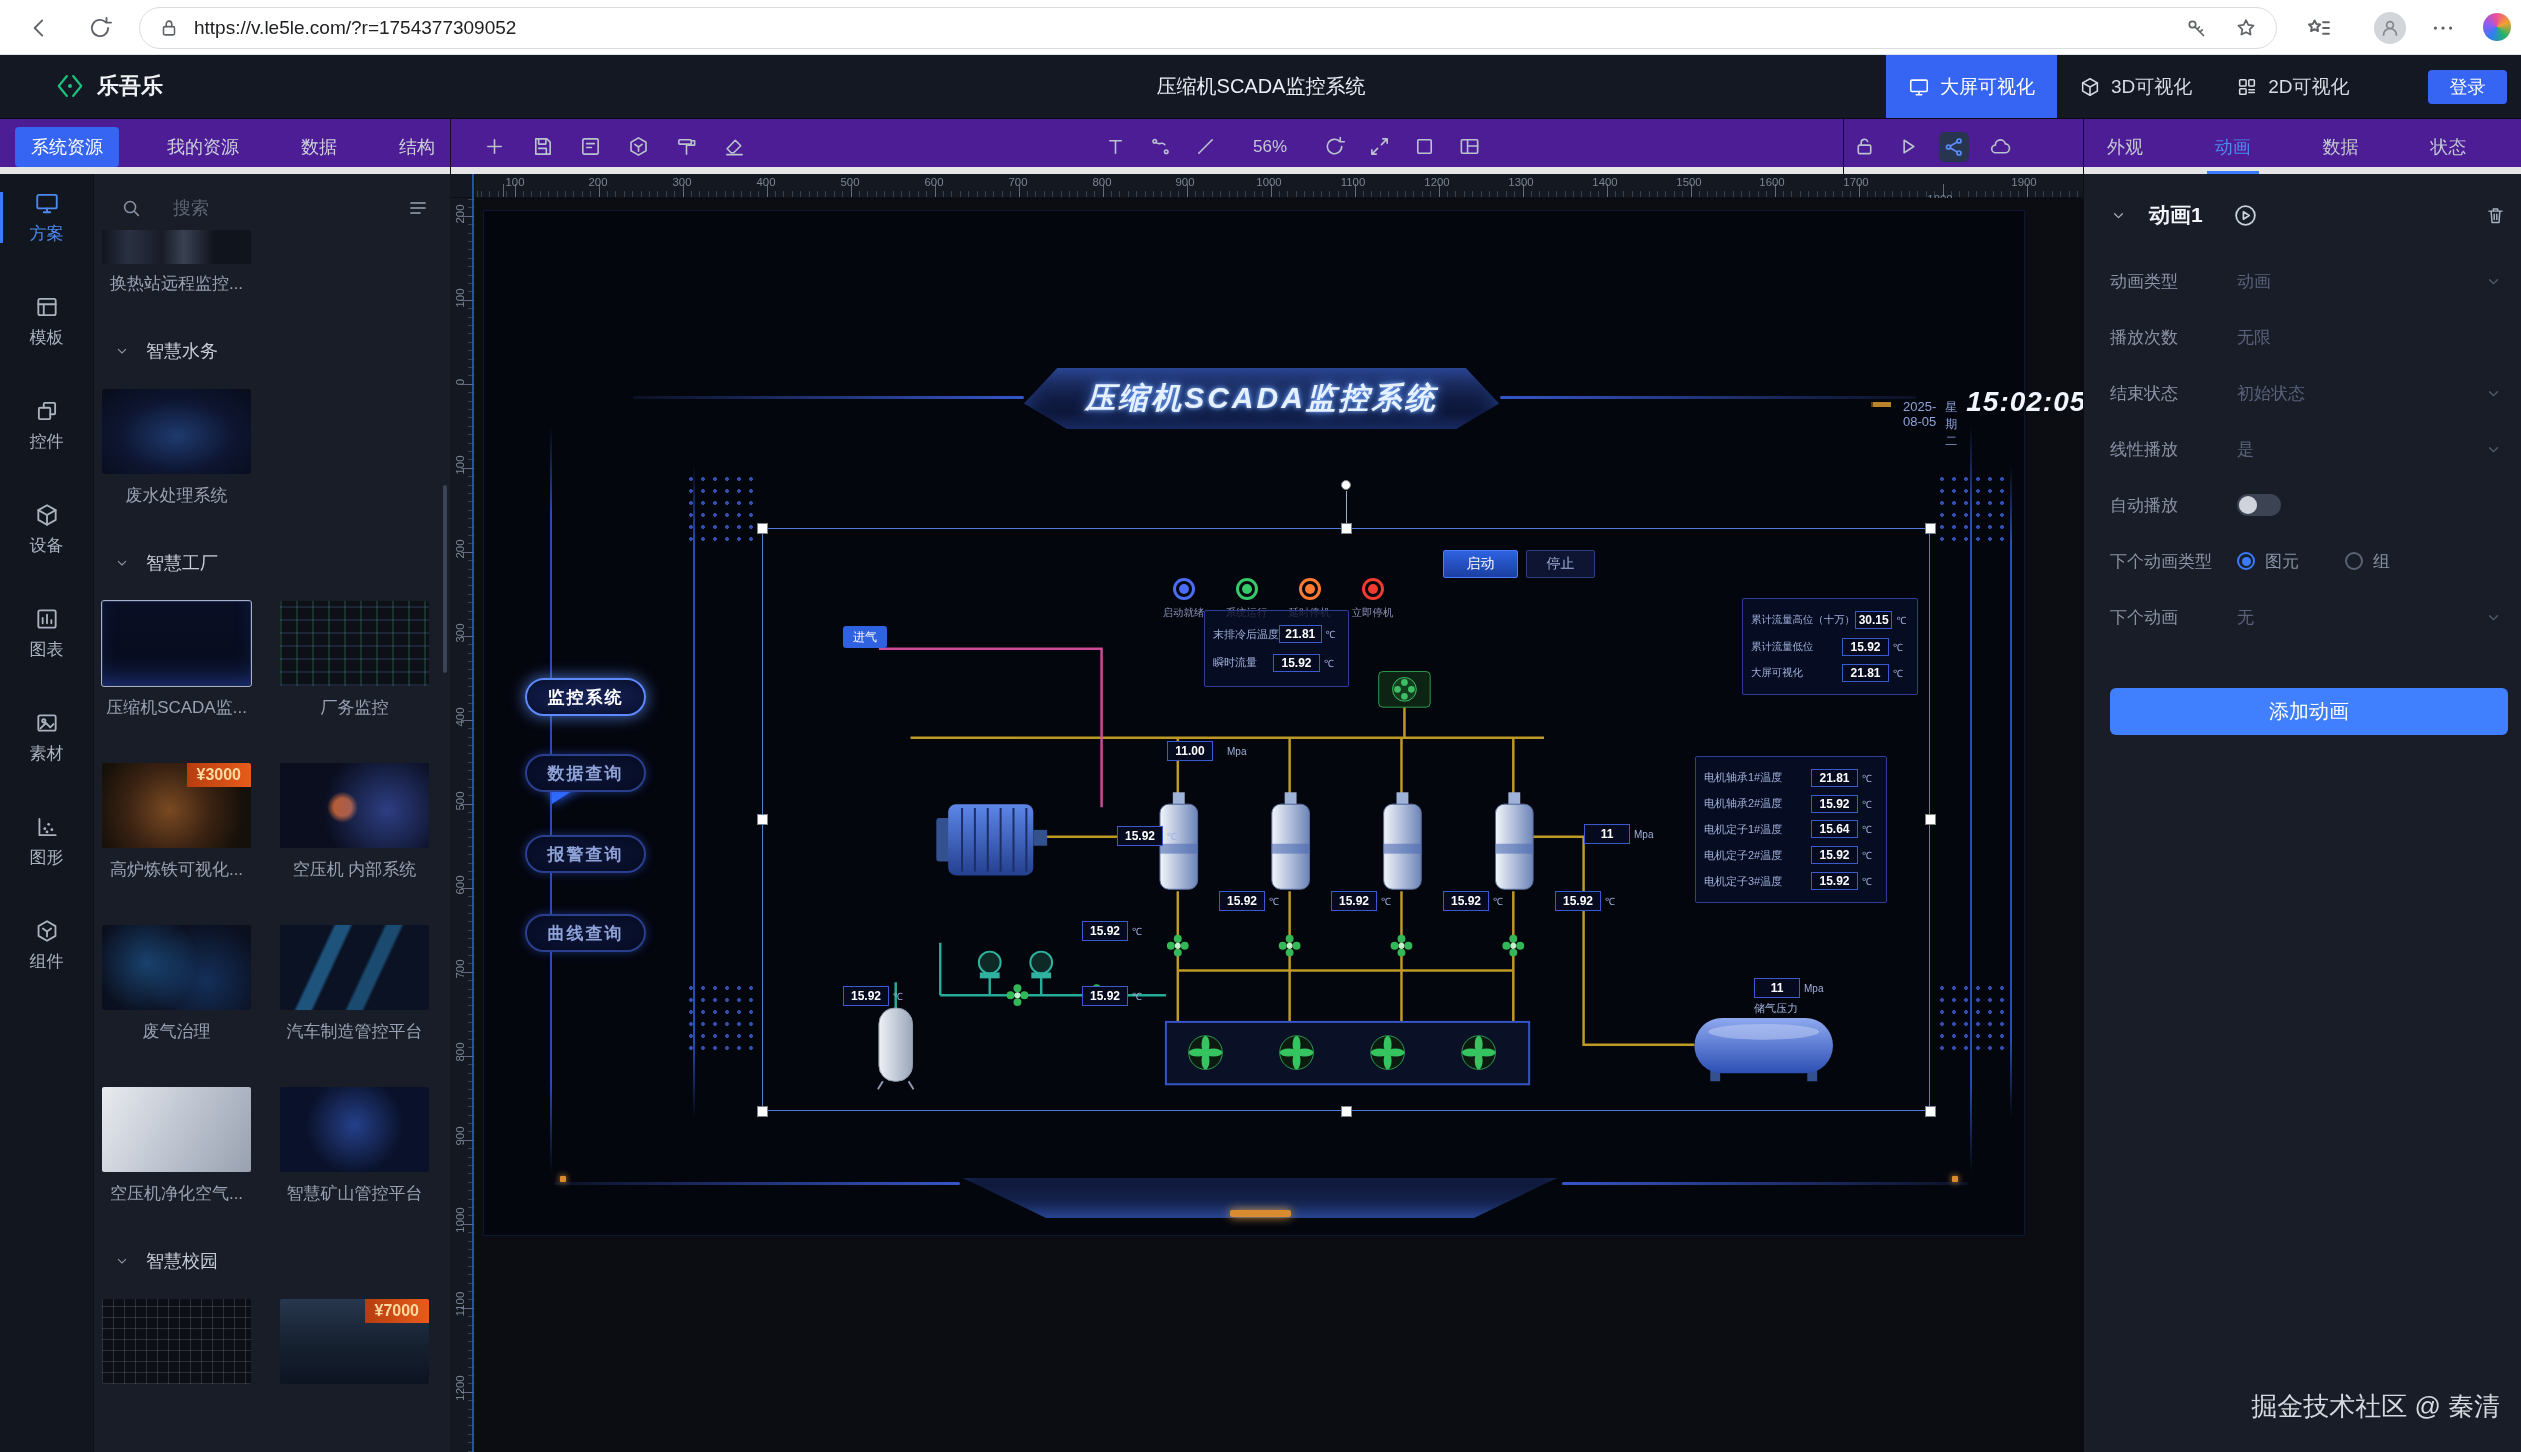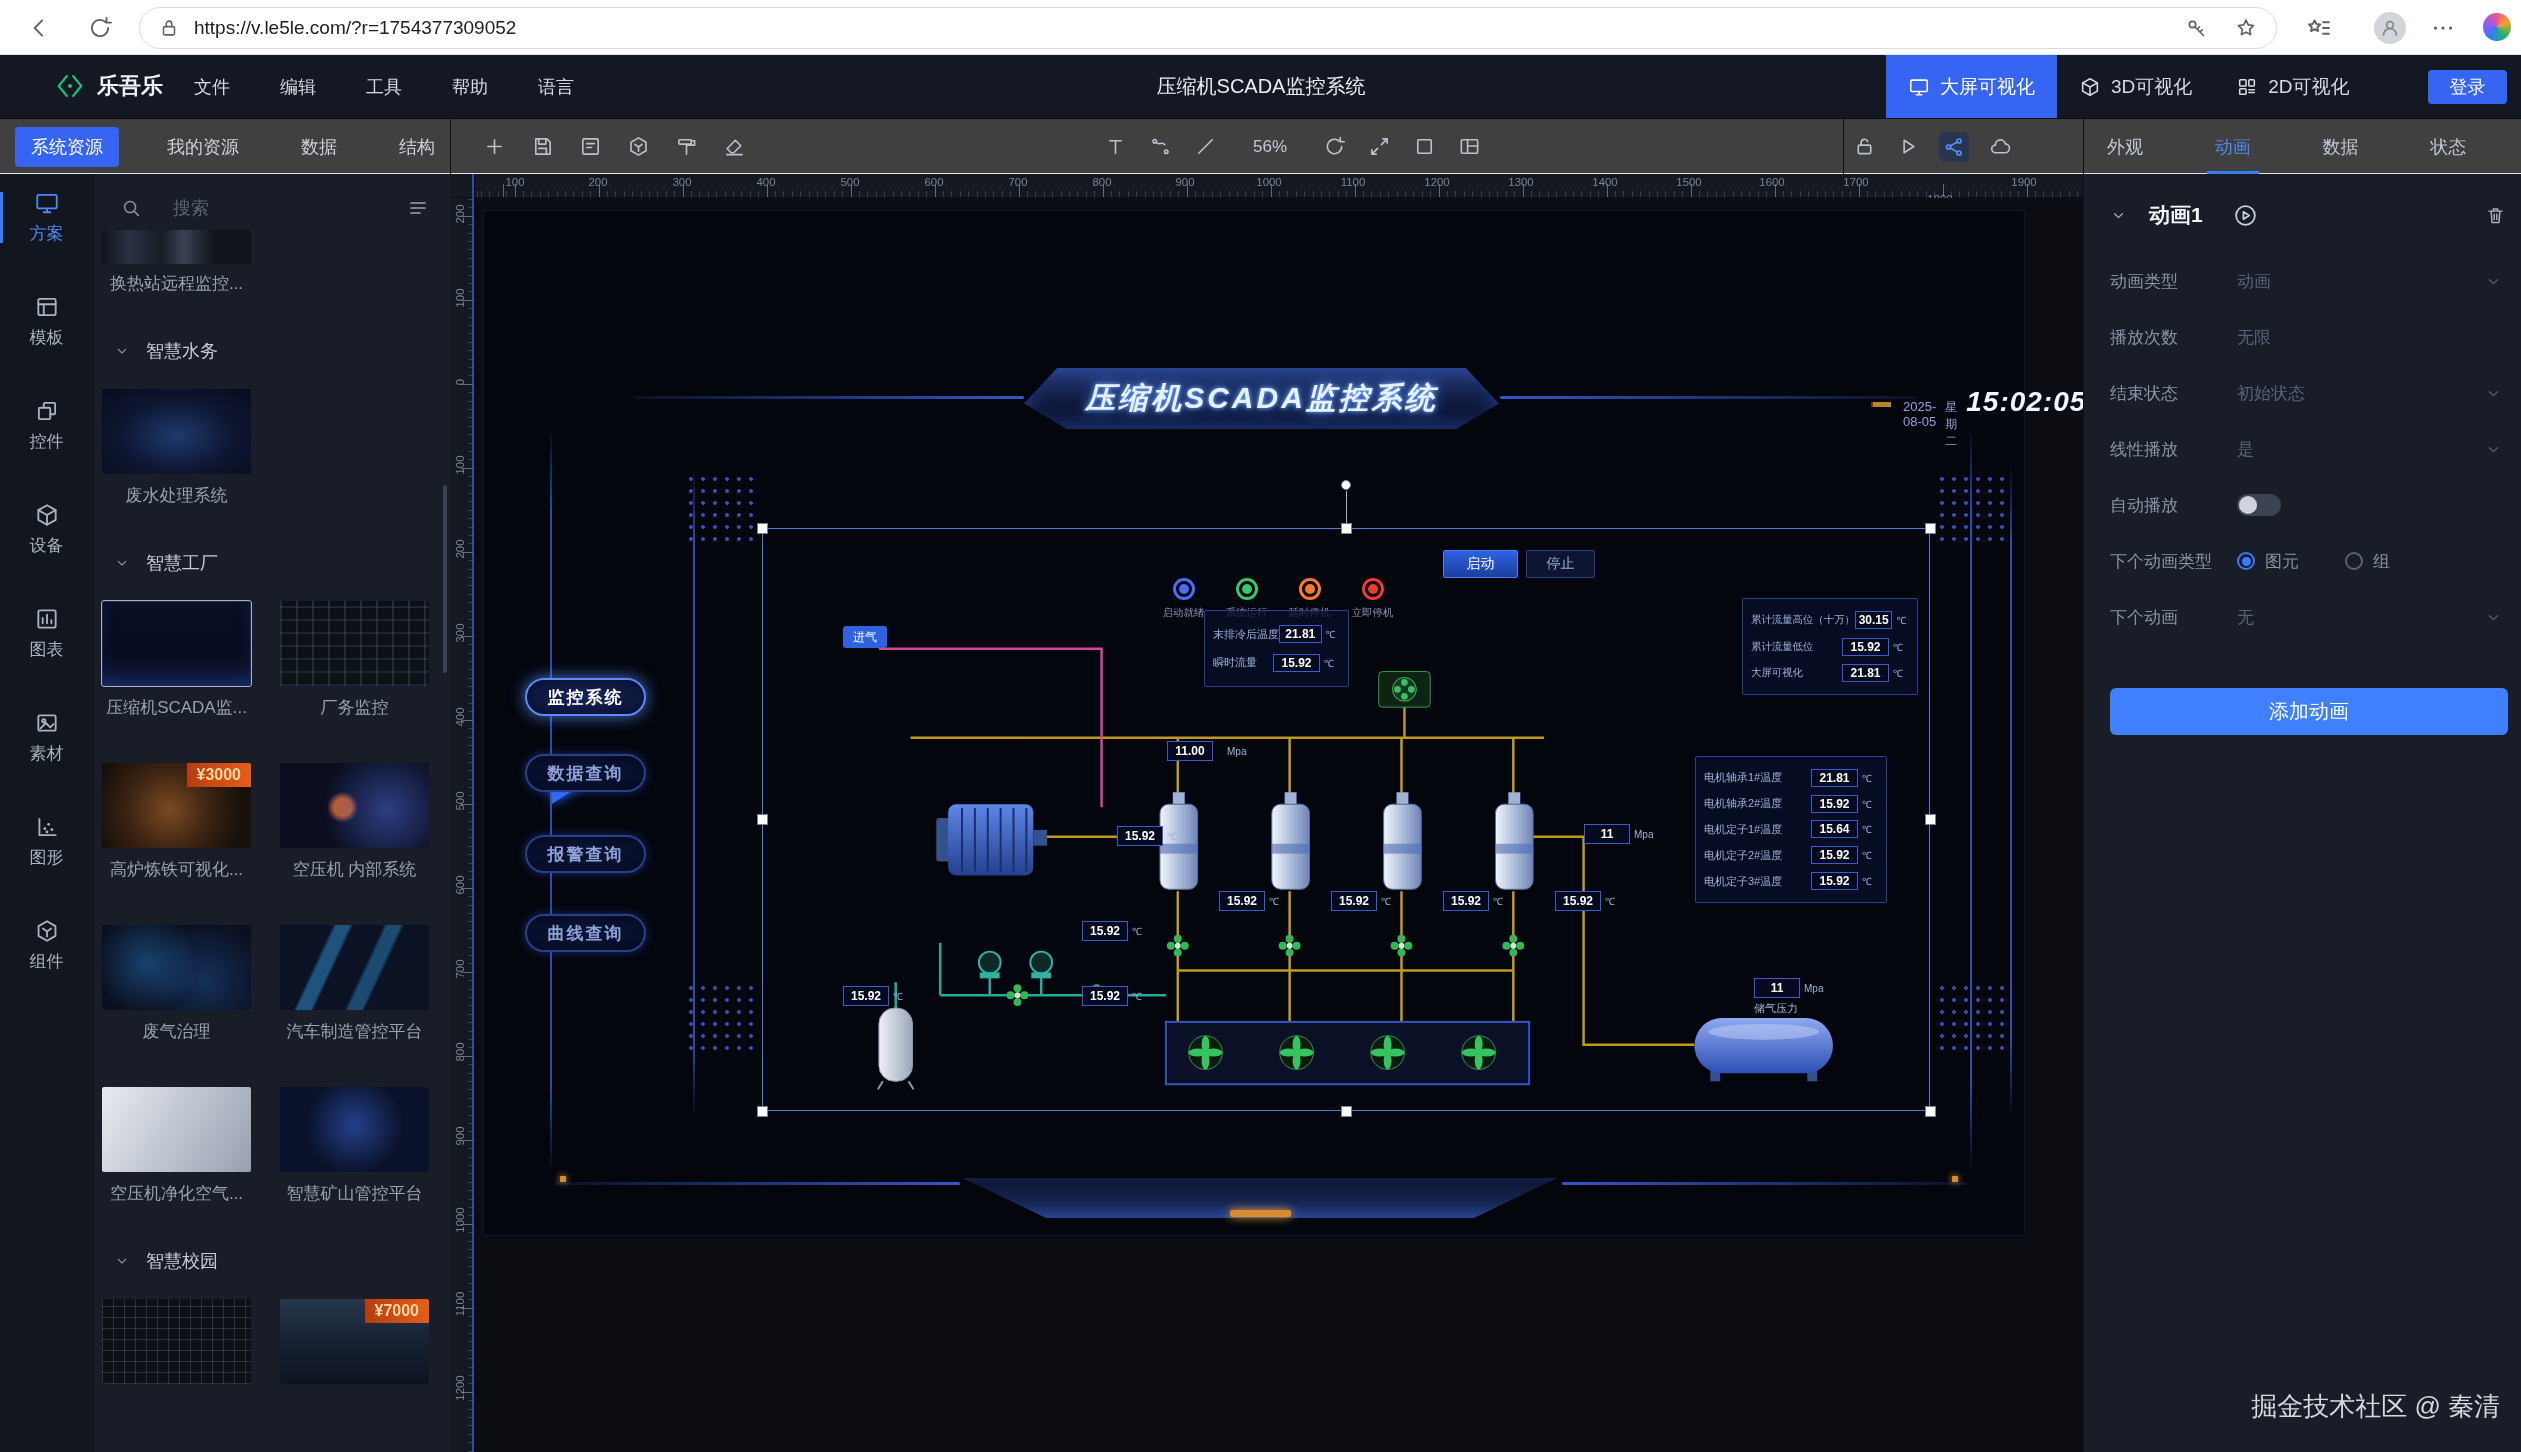--- a/index.html
+++ b/index.html
@@ -25,21 +25,21 @@
   #menus { position:absolute; left:194px; top:0; height:63px; display:flex; align-items:center; gap:50px; }
   .menu-item { color:#d6dae2; font-size:18px; cursor:default; }
   #appTitle { position:absolute; left:50%; top:0; transform:translateX(-50%); height:63px; display:flex; align-items:center; color:#e9edf4; font-size:20px; }
   #modes { position:absolute; left:1886px; top:0; height:63px; display:flex; align-items:center; }
   .mode { height:63px; display:flex; align-items:center; gap:10px; padding:0 22px; color:#d7dbe3; font-size:19px; }
   .mode.active { background:#3565f2; color:#fff; }
   .mode .mic { width:22px; height:22px; }
   #loginBtn { position:absolute; left:2428px; top:15px; width:79px; height:34px; background:#3565f2; color:#fff; font-size:18px; border-radius:4px; display:flex; align-items:center; justify-content:center; }
 
   
-  #subbar { position:absolute; left:0; top:119px; width:2522px; height:55px; background:#404040; border-bottom:1px solid #e5e5e5; }
+  #subbar { position:absolute; left:0; top:119px; width:2522px; height:55px; background:#4c1d95; border-bottom:7px solid #e5e5e5; }
   #resTabs { position:absolute; left:15px; top:8px; display:flex; align-items:center; gap:34px; }
   .rtab { color:#cdd3dd; font-size:18px; padding:8px 14px; border-radius:4px; }
   .rtab.active { background:#3565f2; color:#fff; padding:8px 16px; }
   .vdiv { position:absolute; top:0; width:1px; height:55px; background:#0d1016; }
   .tb-group { position:absolute; top:0; height:55px; display:flex; align-items:center; }
   .tb-ic { width:23px; height:23px; color:#b9c2cf; }
   .tb-ic.active { background:#27354e; color:#5b8cff; border-radius:6px; padding:3px; width:30px; height:30px; }
   #zoomLevel { color:#c3cad6; font-size:17px; margin:0 14px; }
   #rpTabs { position:absolute; left:2083px; top:0; width:515px; height:55px; display:flex; align-items:flex-end; justify-content:space-between; padding:0 24px; }
   .rptab { color:#c3cad6; font-size:18px; height:55px; display:flex; align-items:center; position:relative; }
@@ -216,27 +216,20 @@
   </div>
 
   <div id="menubar">
     <div id="logo">
       <span id="logoMark"><svg viewBox="0 0 24 24" width="100%" height="100%" fill="none" stroke="currentColor" stroke-width="1.7" stroke-linecap="round" stroke-linejoin="round">
             <path d="M9.5 4L3 12l6.5 8M14.5 4L21 12l-6.5 8"></path>
             <circle cx="12" cy="12" r="1.6" fill="currentColor" stroke="none"></circle>
           </svg></span>
       <span id="logoText">乐吾乐</span>
     </div>
-    <div id="menus">
-        <div class="menu-item">文件</div>
-        <div class="menu-item">编辑</div>
-        <div class="menu-item">工具</div>
-        <div class="menu-item">帮助</div>
-        <div class="menu-item">语言</div>
-      </div>
     <div id="appTitle">压缩机SCADA监控系统</div>
     <div id="modes">
         <div class="mode active">
           <span class="mic"><svg viewBox="0 0 24 24" width="100%" height="100%" fill="none" stroke="currentColor" stroke-width="1.7" stroke-linecap="round" stroke-linejoin="round">
               <rect x="3" y="4.5" width="18" height="12.5" rx="1.5"></rect>
               <path d="M9 20.5h6M12 17v3.5"></path>
             </svg></span>
           <span>大屏可视化</span>
         </div>
         <div class="mode">

